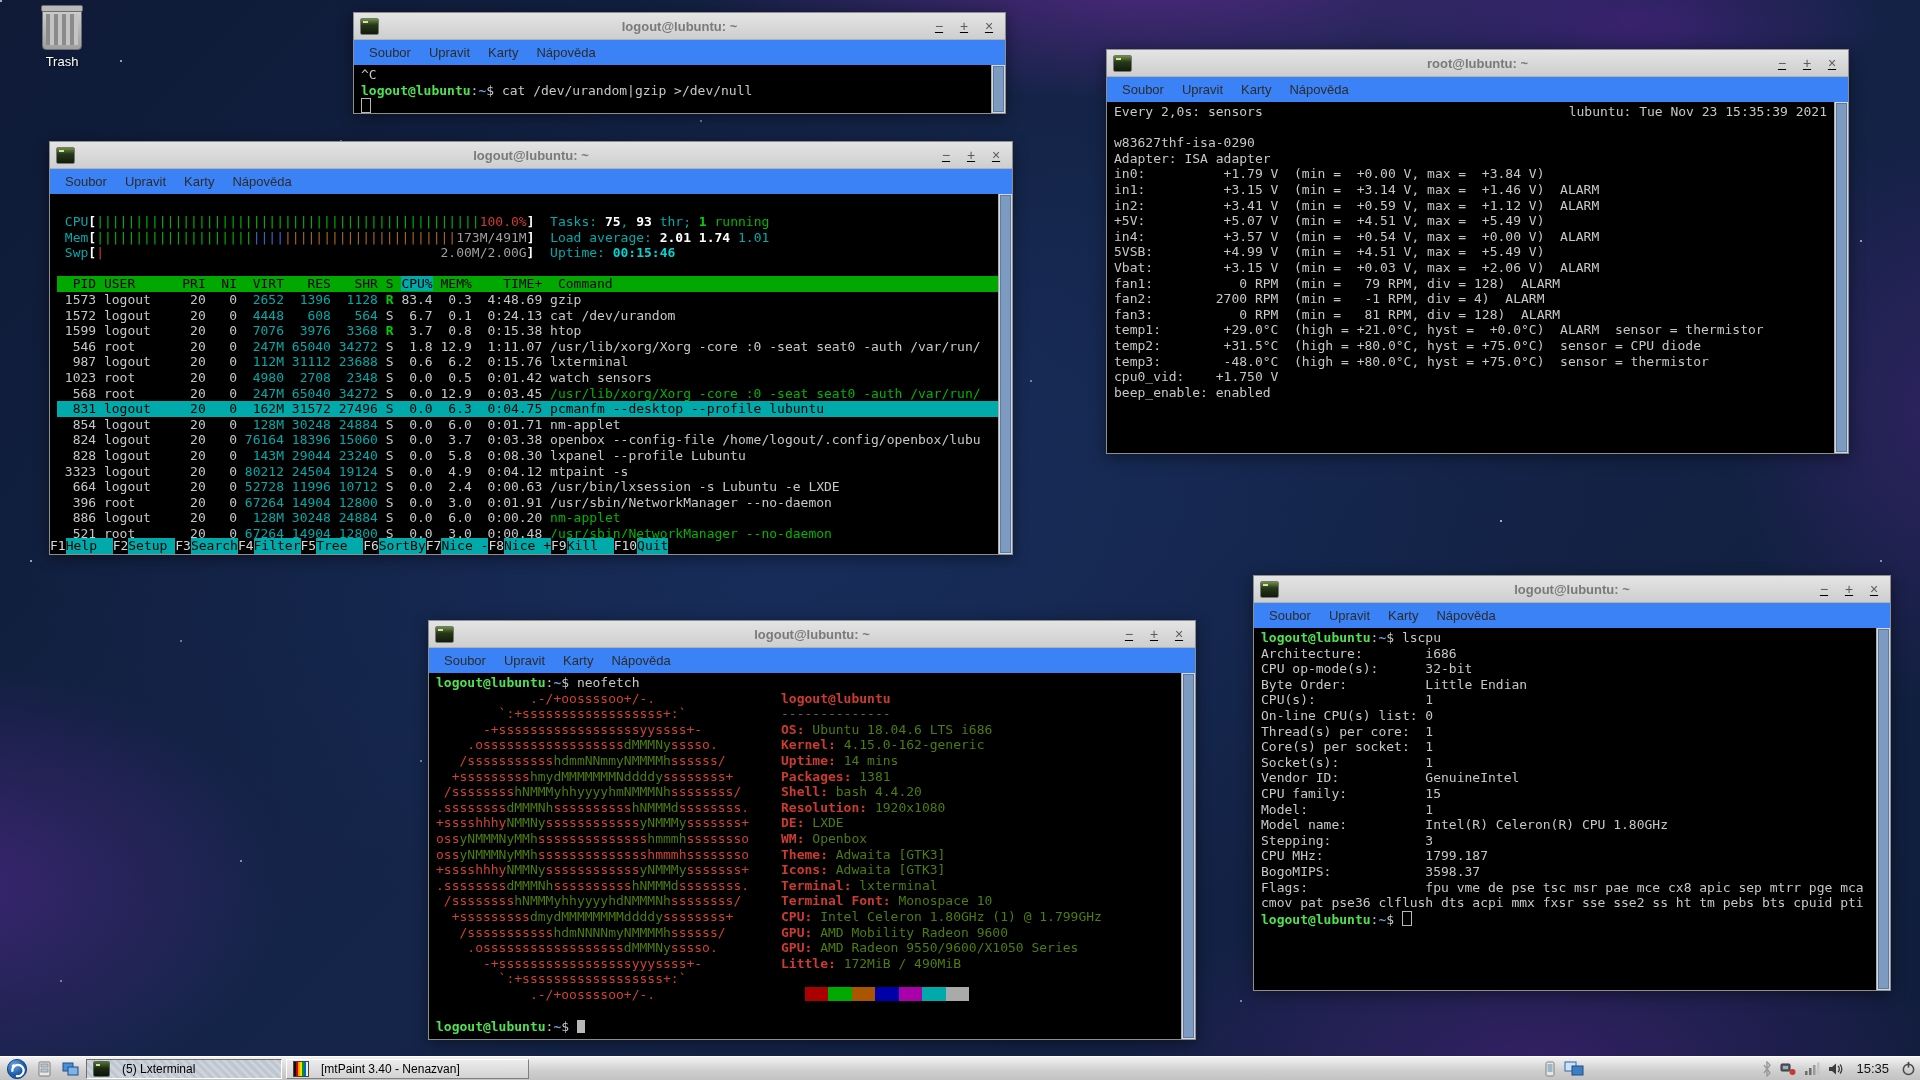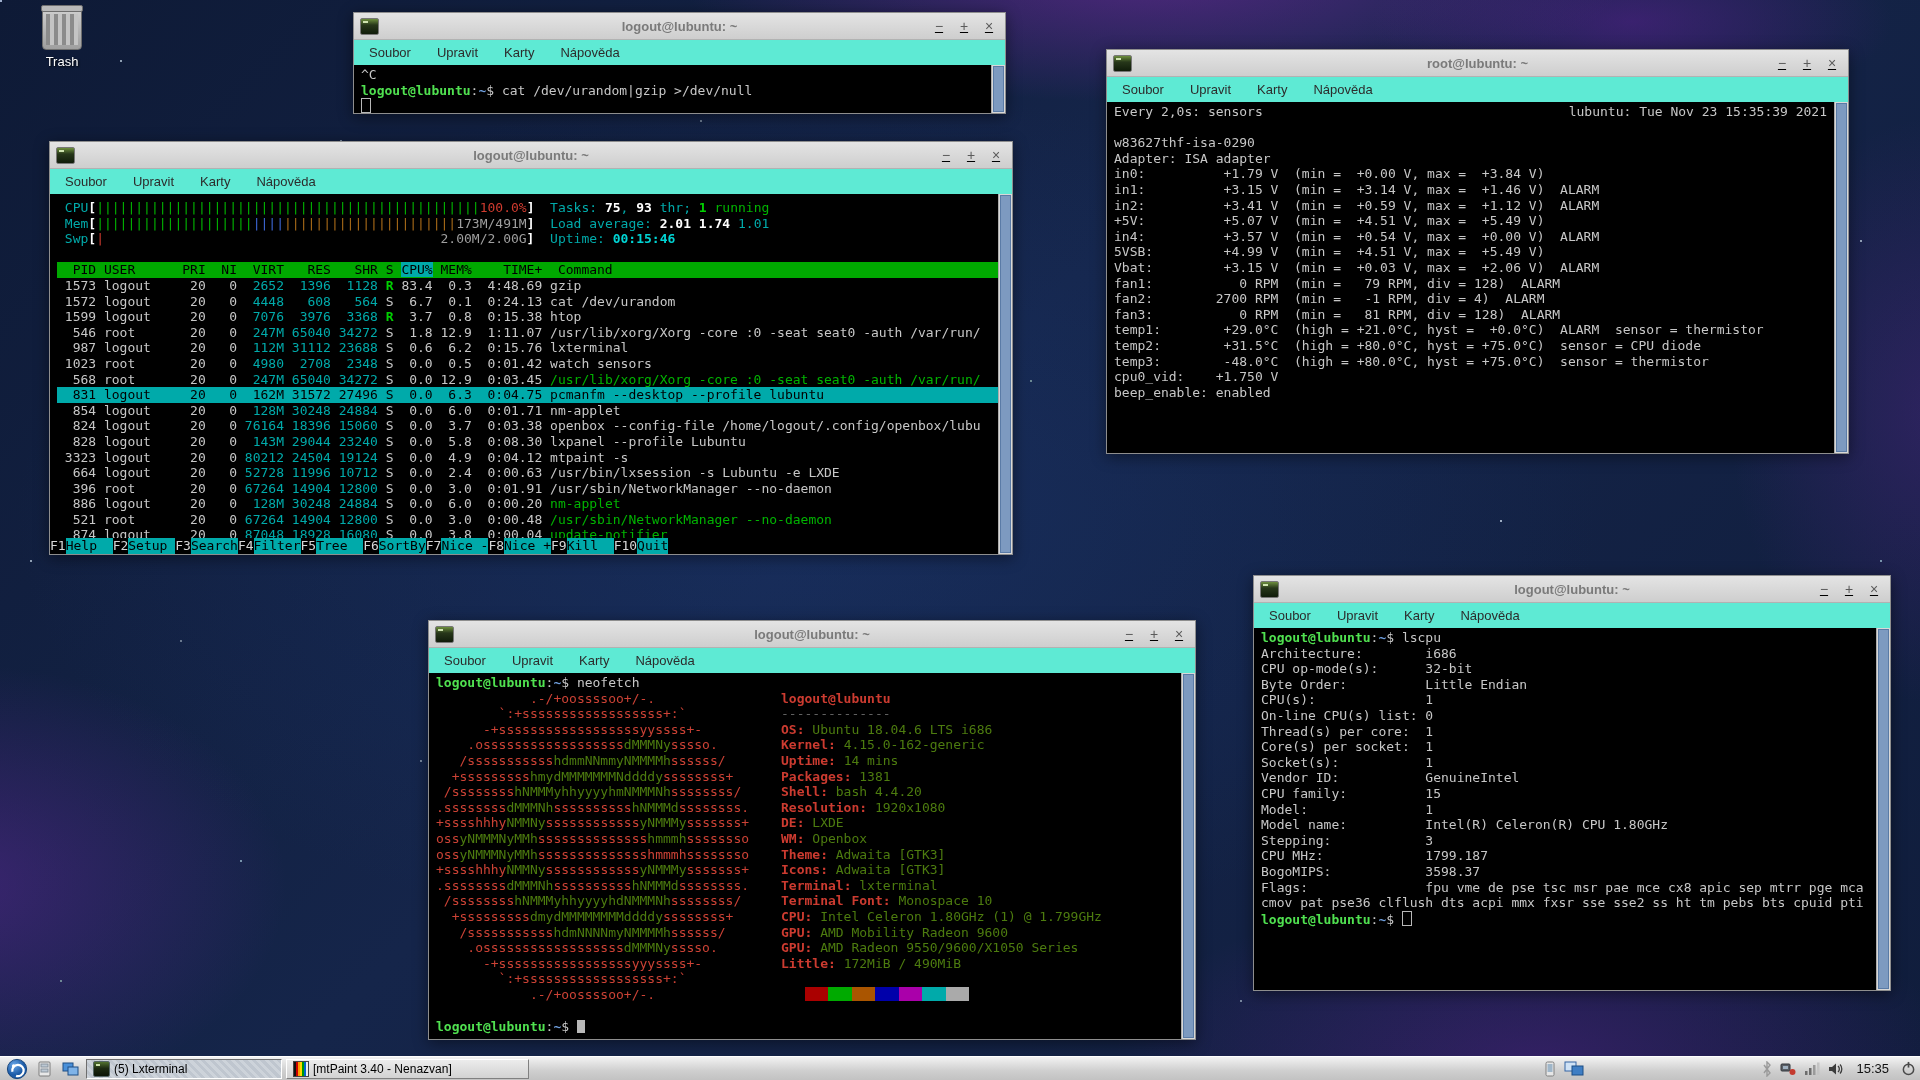--- a/index.html
+++ b/index.html
@@ -40,21 +40,21 @@
     box-shadow:0 3px 14px rgba(0,0,0,.45);}
   .titlebar{height:26px;background:linear-gradient(#e4e4e4,#cecece);
     border-bottom:1px solid #b2b2b2;display:flex;align-items:center;position:relative;text-decoration:underline;}
   .wicon{width:17px;height:15px;margin-left:6px;border:1px solid #777;border-radius:2px;
     background:linear-gradient(#6d8f3e,#27371a 40%,#101c0a);position:relative;flex:none;}
   .wicon:before{content:"";position:absolute;left:2px;top:2px;width:5px;height:2px;background:#cfe3b0;}
   .wtitle{position:absolute;left:0;right:0;text-align:center;font-size:13px;font-weight:600;
     color:#7a7a7a;pointer-events:none;}
   .wbtns{margin-left:auto;display:flex;gap:9px;padding-right:8px;z-index:1;}
   .wbtn{width:16px;text-align:center;font-size:14px;color:#5b5b5b;line-height:24px;cursor:default;}
-  .menubar{height:25px;background:#5eead4;display:flex;align-items:center;gap:12px;
+  .menubar{height:25px;background:#3b82f6;display:flex;align-items:center;gap:4px;
     padding-left:8px;border-bottom:1px solid #d5d5d5;}
   .menuitem{font-size:13px;color:#2c2c2c;padding:2px 7px;}
   .term{position:absolute;left:0;right:0;top:52px;bottom:0;background:#000;overflow:hidden;
     font-family:"DejaVu Sans Mono", monospace;font-size:13px;padding:2px 0 0 7px;}
   .scrollbar{position:absolute;top:52px;bottom:0;right:0;width:13px;background:#d8d8d8;
     border-left:1px solid #ababab;}
   .sthumb{position:absolute;left:1px;right:1px;top:1px;bottom:1px;background:#7d9ac0;
     border:1px solid #5a7ba6;}
   .tline{height:15.6px;line-height:15.6px;white-space:pre;}
   
@@ -79,21 +79,21 @@
   .fkey{color:#d7d7d7;background:#000;}
   .flabel{color:#000;background:#00aaaa;}
   .ffill{flex:1;background:#00aaaa;}
   .swatch{display:inline-block;width:23.5px;height:14px;vertical-align:top;}
   
   .taskbar{position:absolute;left:0;bottom:0;width:1920px;height:24px;
     background:linear-gradient(#f2f2f2,#cfcfcf 60%,#c2c2c2);border-top:1px solid #fff;
     display:flex;align-items:center;box-sizing:border-box;padding:0 4px;}
   .startbtn{width:22px;height:22px;margin:0 4px 0 2px;flex:none;}
   .launcher{width:20px;height:20px;margin:0 3px;flex:none;display:flex;align-items:center;justify-content:center;}
-  .taskbtn{height:20px;display:flex;align-items:center;gap:4px;padding:0 6px;margin:0 2px;
+  .taskbtn{height:20px;display:flex;align-items:center;gap:12px;padding:0 6px;margin:0 2px;
     font-size:12px;color:#000;white-space:nowrap;overflow:hidden;text-overflow:ellipsis;
     border:1px solid #808080;border-top-color:#fff;border-left-color:#fff;
     background:linear-gradient(#ececec,#d2d2d2);box-sizing:border-box;}
   .taskbtn.active{border:1px solid #fff;border-top-color:#6e6e6e;border-left-color:#6e6e6e;
     background:repeating-linear-gradient(45deg,#cdd3da 0 3px,#bfc6cf 3px 6px);}
   .task-label{overflow:hidden;text-overflow:ellipsis;}
   .tspacer{flex:1;}
   .tray{display:flex;align-items:center;gap:8px;}
   .tray-icon{flex:none;display:flex;align-items:center;justify-content:center;}
   .clock{font-size:13px;color:#111;margin:0 4px;}
@@ -148,21 +148,21 @@
           <span class="wbtn">+</span>
           <span class="wbtn">×</span>
         </span>
       </div>
       <div class="menubar">
         <span class="menuitem">Soubor</span>
         <span class="menuitem">Upravit</span>
         <span class="menuitem">Karty</span>
         <span class="menuitem">Nápověda</span>
       </div>
-      <div class="term" style="right: 13px; padding-top: 6px;">
+      <div class="term" style="right: 13px; padding-top: 20px;">
         <div class="tline"><span class="c-cyn"> CPU</span><span class="c-wht">[</span><span class="c-grn">|||||||||||||||||||||||||||||||||||||||||||||||||</span><span class="c-red">100.0%</span><span class="c-wht">]</span><span class="c-fg">  </span><span class="c-cyn">Tasks: </span><span class="c-wht">75</span><span class="c-cyn">, </span><span class="c-wht">93</span><span class="c-cyn"> thr; </span><span class="c-grnB">1</span><span class="c-grn"> running</span></div>
         <div class="tline"><span class="c-cyn"> Mem</span><span class="c-wht">[</span><span class="c-grn">||||||||||||||||||||</span><span class="c-blup">||||</span><span class="c-org">||||||||||||||||||||||</span><span class="c-dim">173M/491M</span><span class="c-wht">]</span><span class="c-fg">  </span><span class="c-cyn">Load average: </span><span class="c-wht">2.01 </span><span class="c-wht">1.74 </span><span class="c-cyn">1.01</span></div>
         <div class="tline"><span class="c-cyn"> Swp</span><span class="c-wht">[</span><span class="c-red">|</span><span class="c-fg">                                           </span><span class="c-dim">2.00M/2.00G</span><span class="c-wht">]</span><span class="c-fg">  </span><span class="c-cyn">Uptime: </span><span class="c-cynb">00:15:46</span></div>
         <div class="tline"><span class="c-fg"> </span></div>
         <div class="tline hl-head"><span class="c-fg">  PID USER      PRI  NI  VIRT   RES   SHR S </span><span class="sortcell">CPU%</span><span class="c-fg"> MEM%    TIME+  Command</span></div>
         <div class="tline"><span class="c-fg"> 1573 logout     20   0 </span><span class="c-cyn"> 2652  1396  1128</span><span class="c-fg"> </span><span class="c-grnB">R</span><span class="c-fg"> 83.4  0.3  4:48.69 </span><span class="c-fg">gzip</span></div>
         <div class="tline"><span class="c-fg"> 1572 logout     20   0 </span><span class="c-cyn"> 4448   608   564</span><span class="c-fg"> </span><span class="c-fg">S</span><span class="c-fg">  6.7  0.1  0:24.13 </span><span class="c-fg">cat /dev/urandom</span></div>
         <div class="tline"><span class="c-fg"> 1599 logout     20   0 </span><span class="c-cyn"> 7076  3976  3368</span><span class="c-fg"> </span><span class="c-grnB">R</span><span class="c-fg">  3.7  0.8  0:15.38 </span><span class="c-fg">htop</span></div>
         <div class="tline"><span class="c-fg">  546 root       20   0 </span><span class="c-cyn"> 247M 65040 34272</span><span class="c-fg"> </span><span class="c-fg">S</span><span class="c-fg">  1.8 12.9  1:11.07 </span><span class="c-fg">/usr/lib/xorg/Xorg -core :0 -seat seat0 -auth /var/run/</span></div>
         <div class="tline"><span class="c-fg">  987 logout     20   0 </span><span class="c-cyn"> 112M 31112 23688</span><span class="c-fg"> </span><span class="c-fg">S</span><span class="c-fg">  0.6  6.2  0:15.76 </span><span class="c-fg">lxterminal</span></div>

